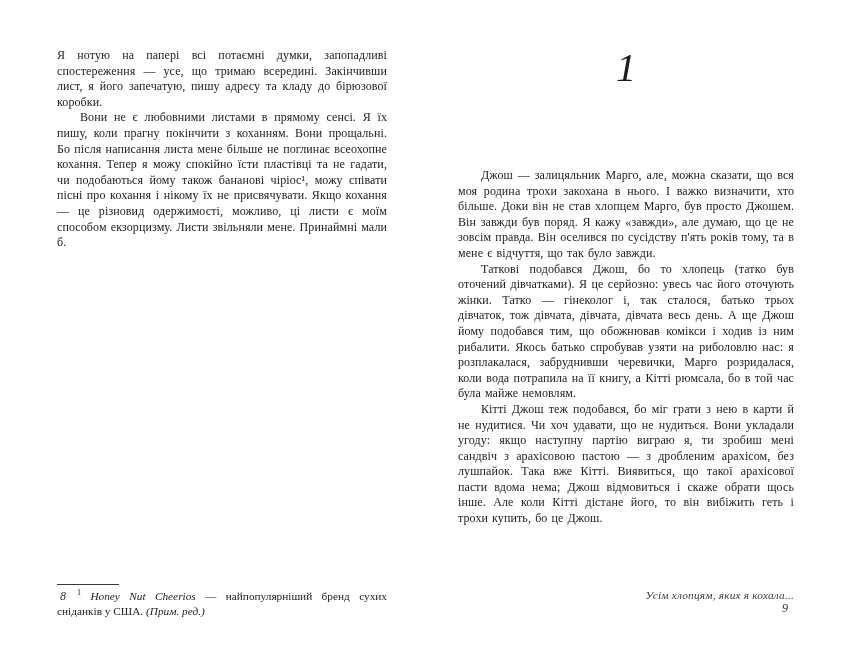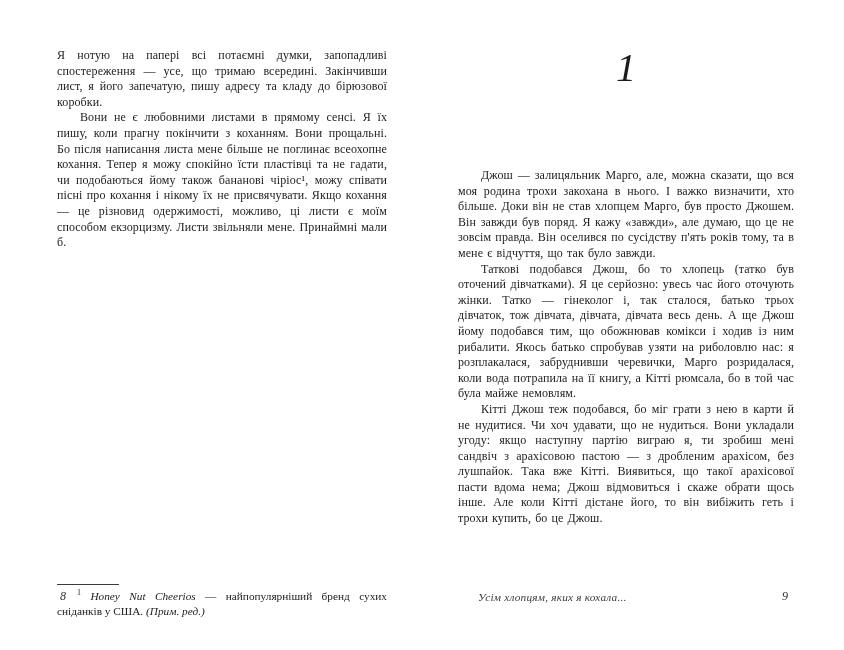--- a/index.html
+++ b/index.html
@@ -55,21 +55,21 @@
   .footnote-text sup { font-size: 8px; line-height: 0; }
   .ital { font-style: italic; }
 
   
   .folio-left {
     position: absolute; left: 60px; top: 589px;
     font-size: 12px; font-style: italic; color: #333;
   }
   .footer-right {
     position: absolute; left: 458px; top: 589px; width: 336px;
-    display: flex; justify-content: space-between; align-items: center;
+    display: flex; justify-content: space-between; align-items: flex-end; flex-direction: column;
   }
   .running-title {
     font-size: 11.3px; font-style: italic; color: #3c3c3c;
     padding-left: 20px; letter-spacing: 0.2px;
   }
   .folio-right { font-size: 12px; font-style: italic; color: #333; padding-right: 6px; }
 </style>
 </head>
 <body>
 

